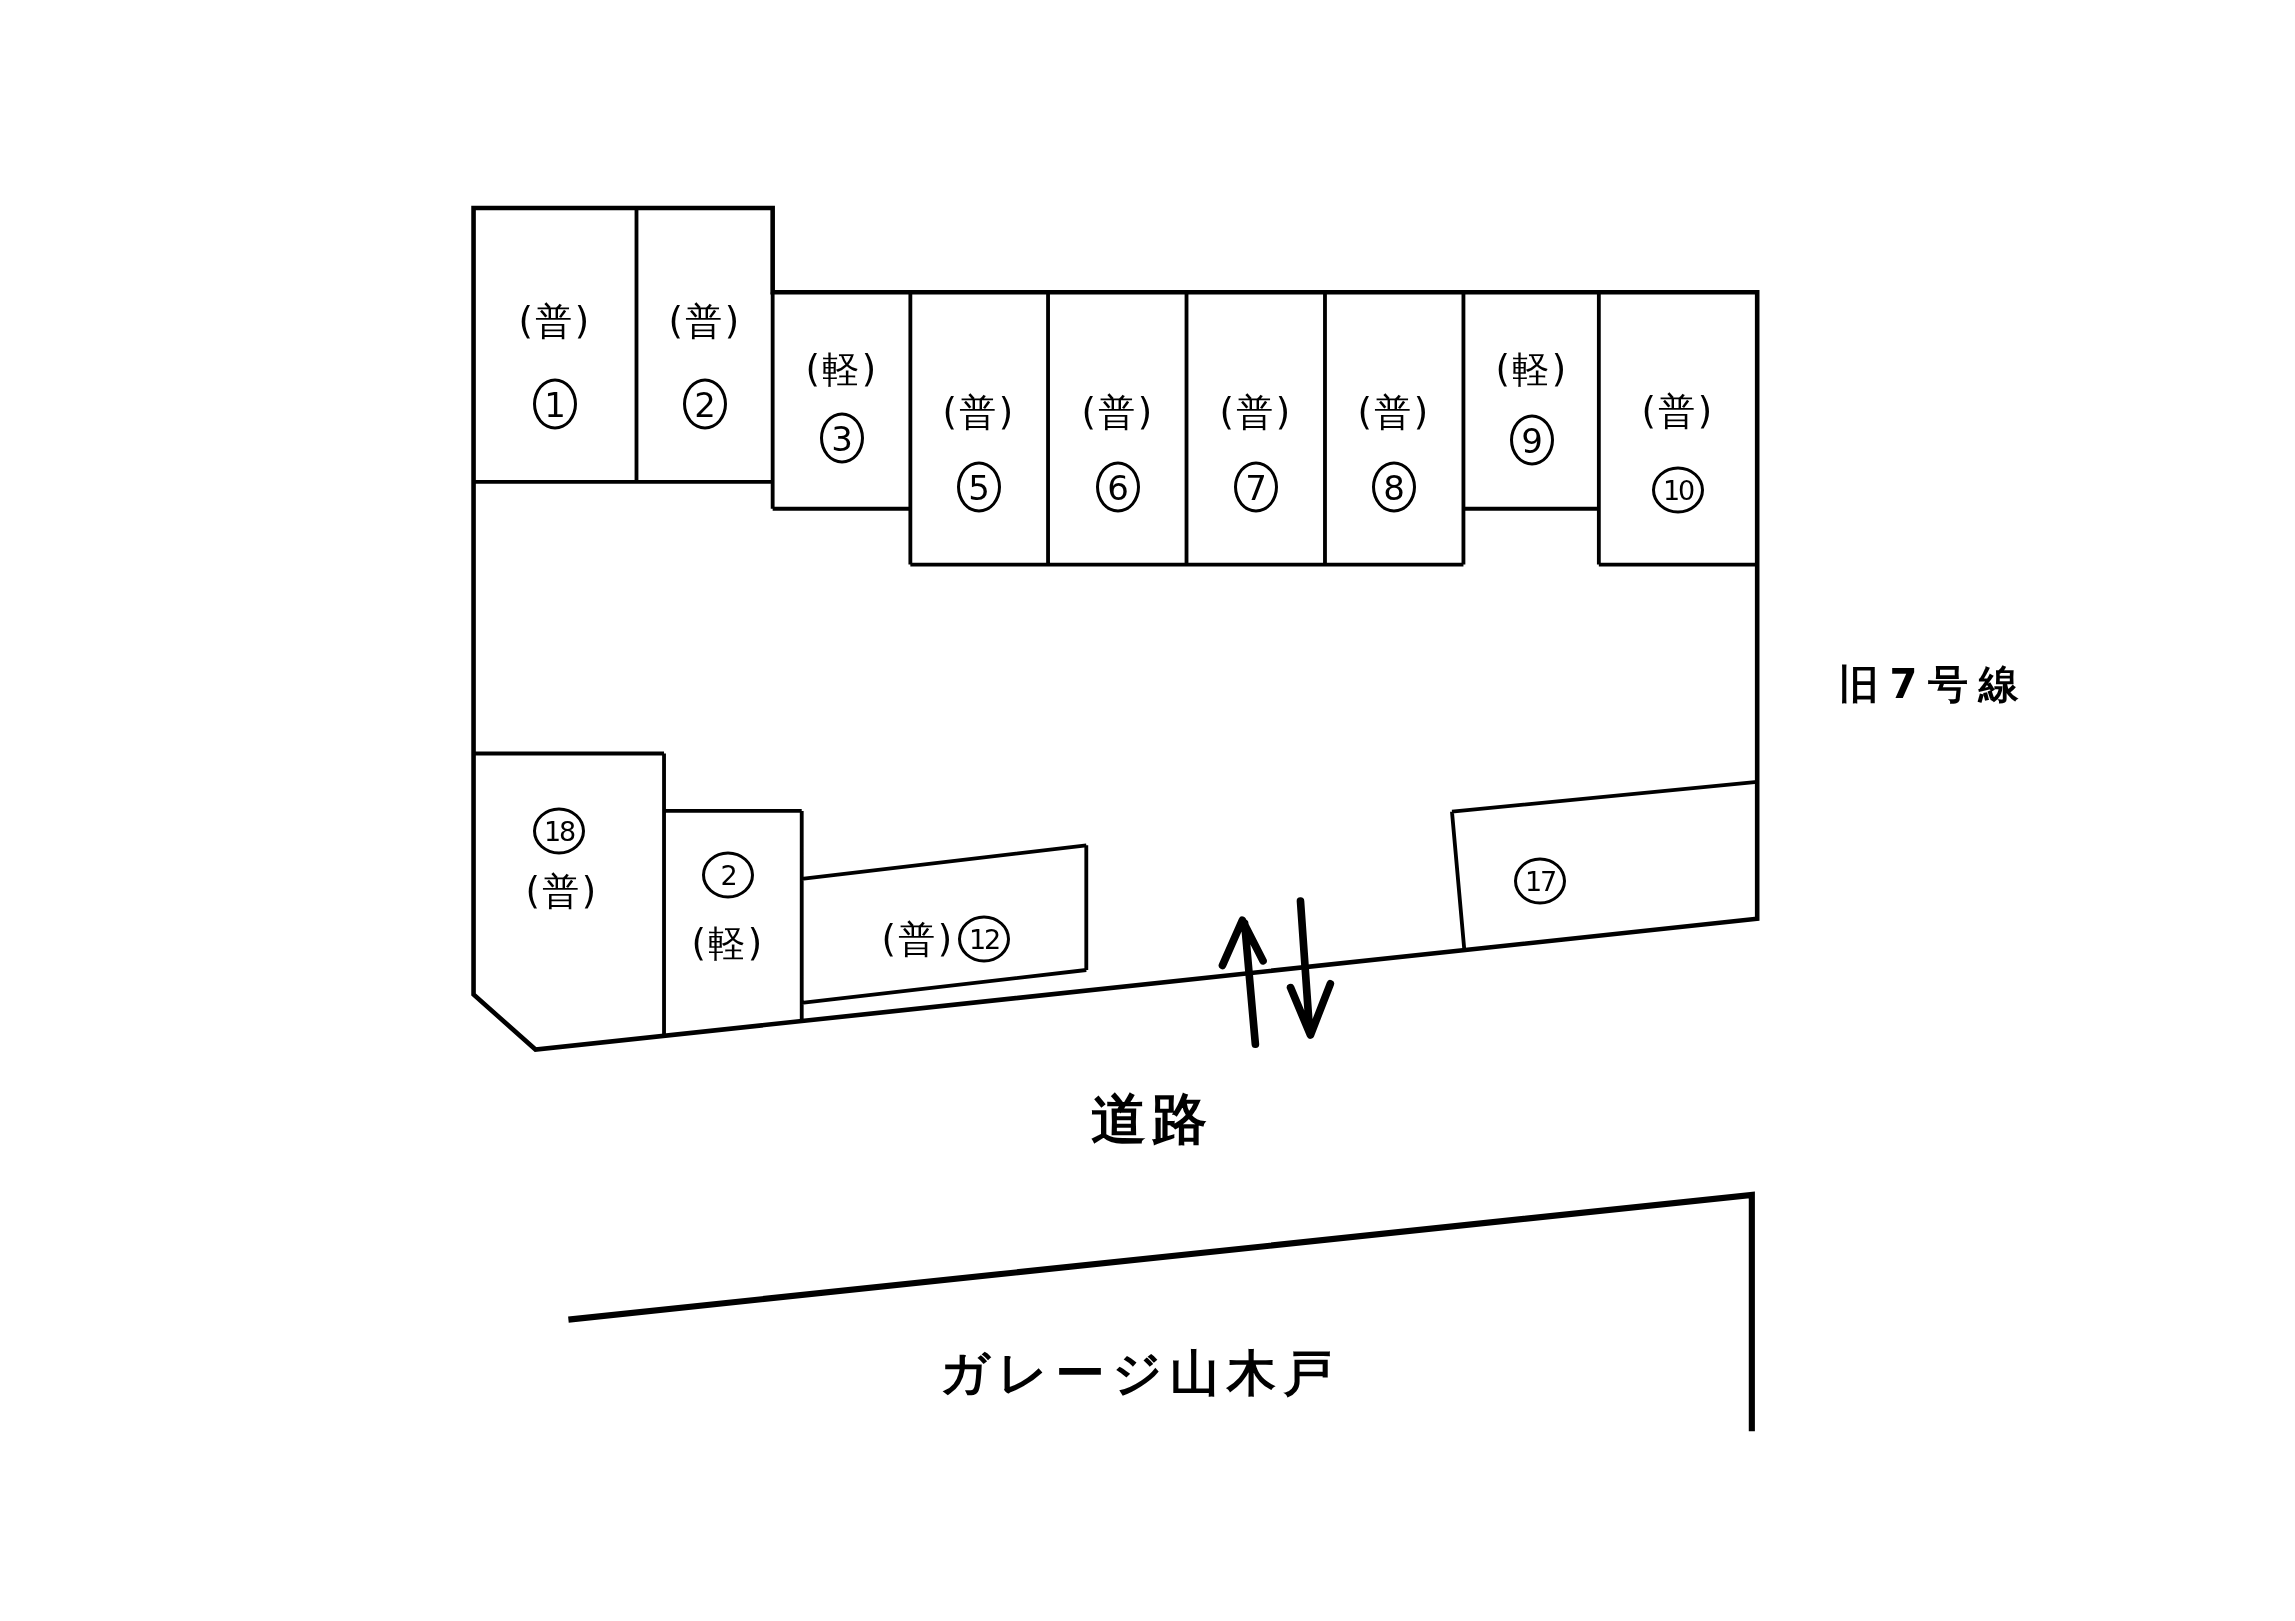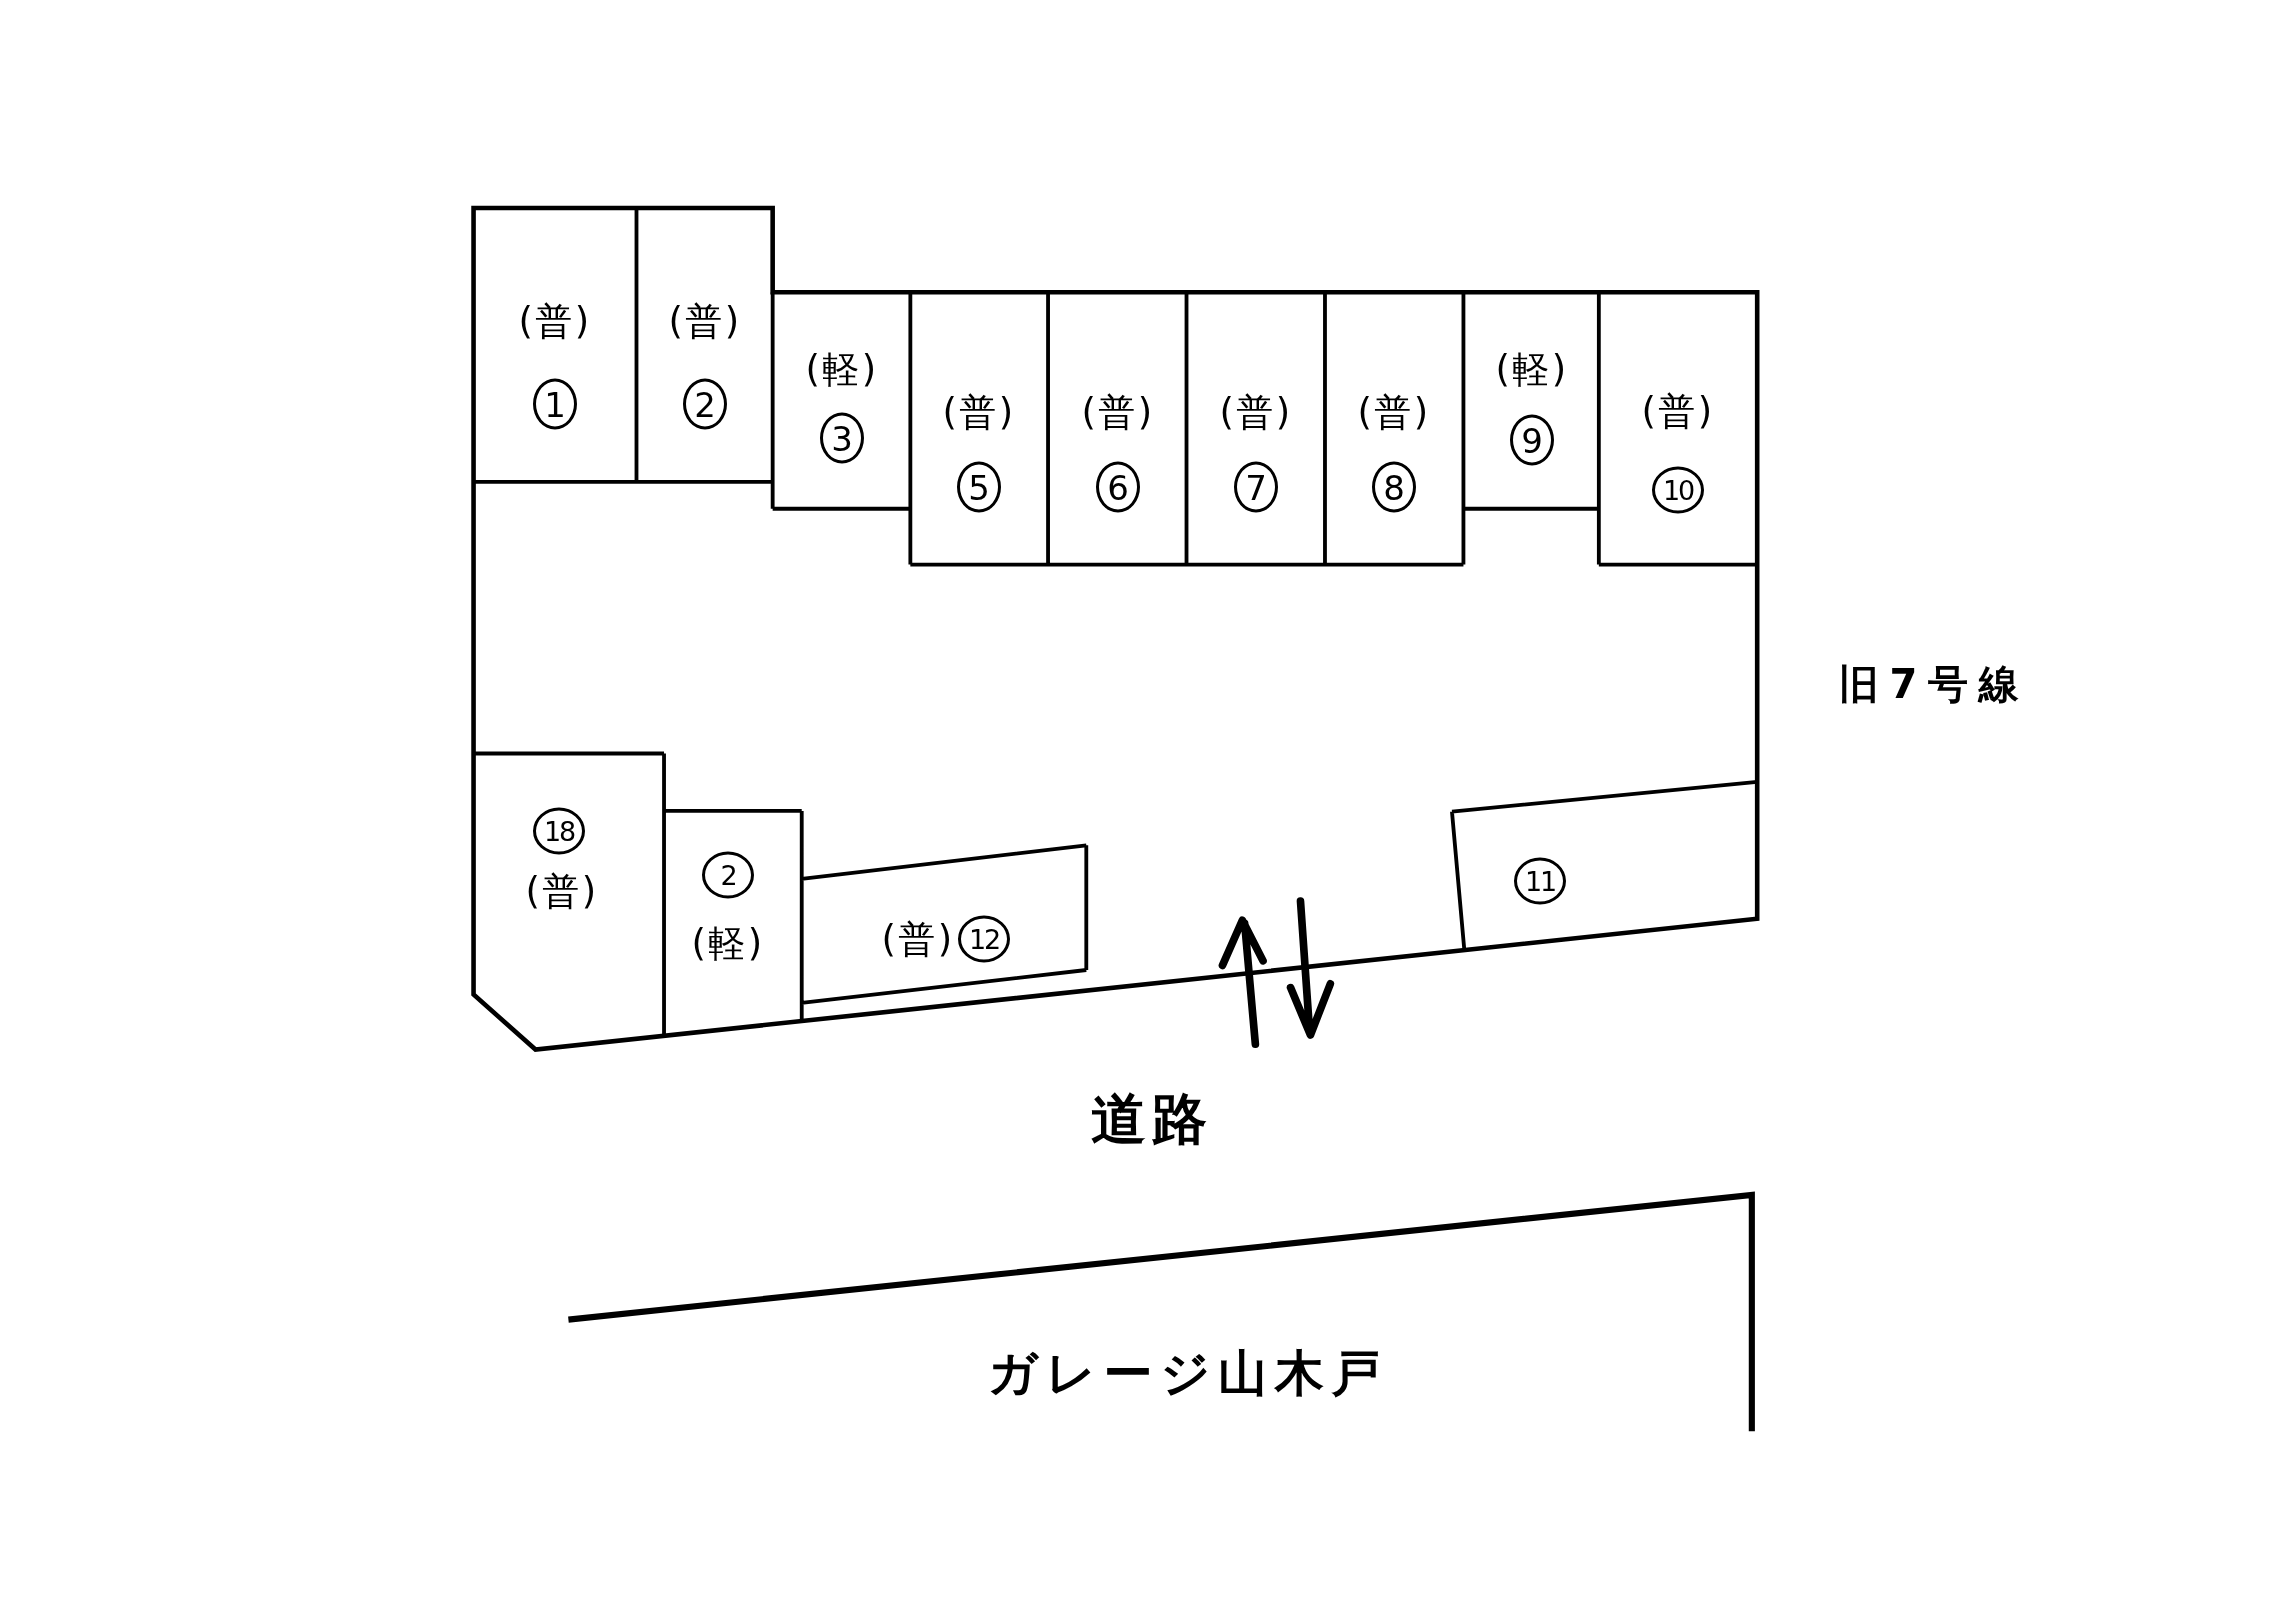--- a/index.html
+++ b/index.html
@@ -117,36 +117,36 @@
   <div class="num" style="left:1532px;top:440px">
       <span>9</span>
     </div>
 
   <div class="tp" style="left:1678px;top:411px">(普)</div>
   <div class="num two" style="left:1678px;top:490px">
       <span>10</span>
     </div>
 
   <div class="num two" style="left:1540px;top:881px">
-      <span>11</span>
+      <span>17</span>
     </div>
 
   <div class="tp" style="left:918px;top:939px">(普)</div>
   <div class="num two" style="left:984px;top:939px">
       <span>12</span>
     </div>
 
   <div class="num two" style="left:728px;top:875px">
       <span>2</span>
     </div>
   <div class="tp" style="left:728px;top:943px">(軽)</div>
 
   <div class="num two" style="left:559px;top:831px">
       <span>18</span>
     </div>
   <div class="tp" style="left:562px;top:891px">(普)</div>
 
   <div class="ann" id="road-label" style="left:1152px;top:1119px">道路</div>
   <div class="ann" id="route-label" style="left:1934px;top:684px">旧7号線</div>
-  <div class="ann" id="garage-label" style="left:1188px;top:1373px">ガレージ山木戸</div>
+  <div class="ann" id="garage-label" style="left:1140px;top:1373px">ガレージ山木戸</div>
 
 </div>
 
 
 </body></html>

